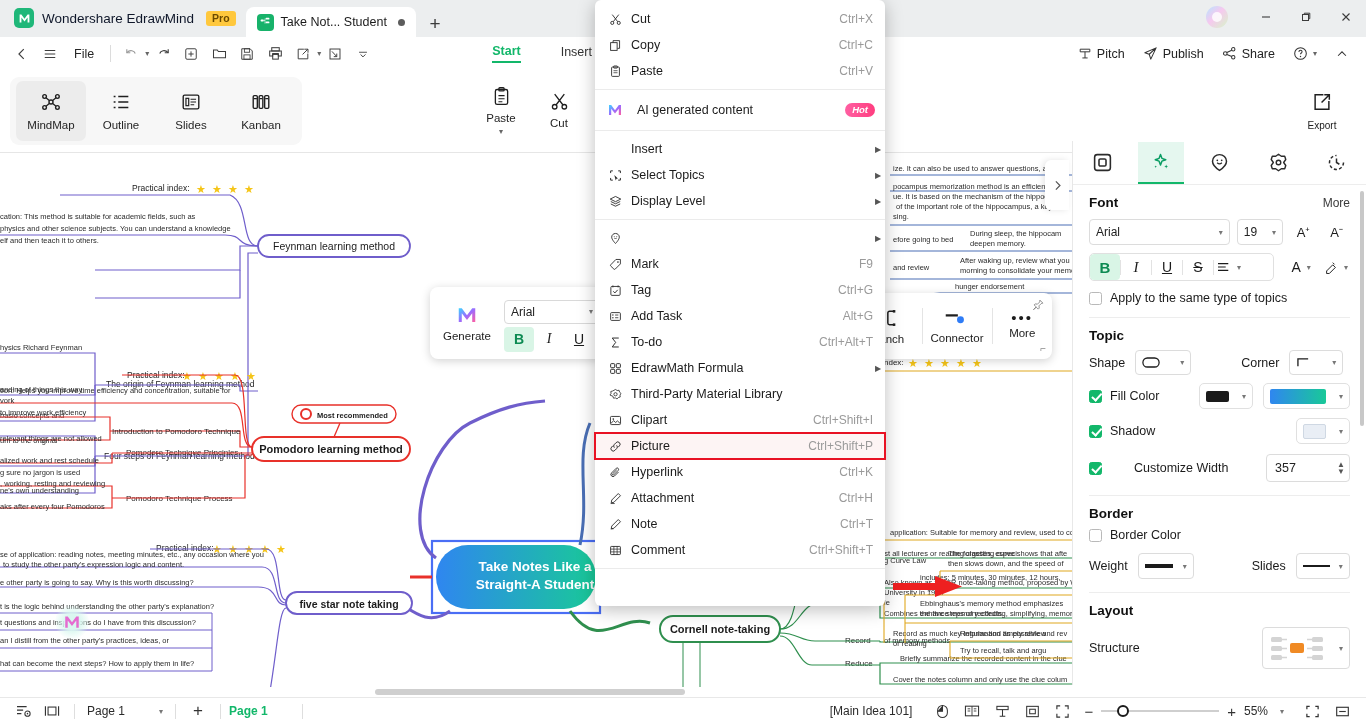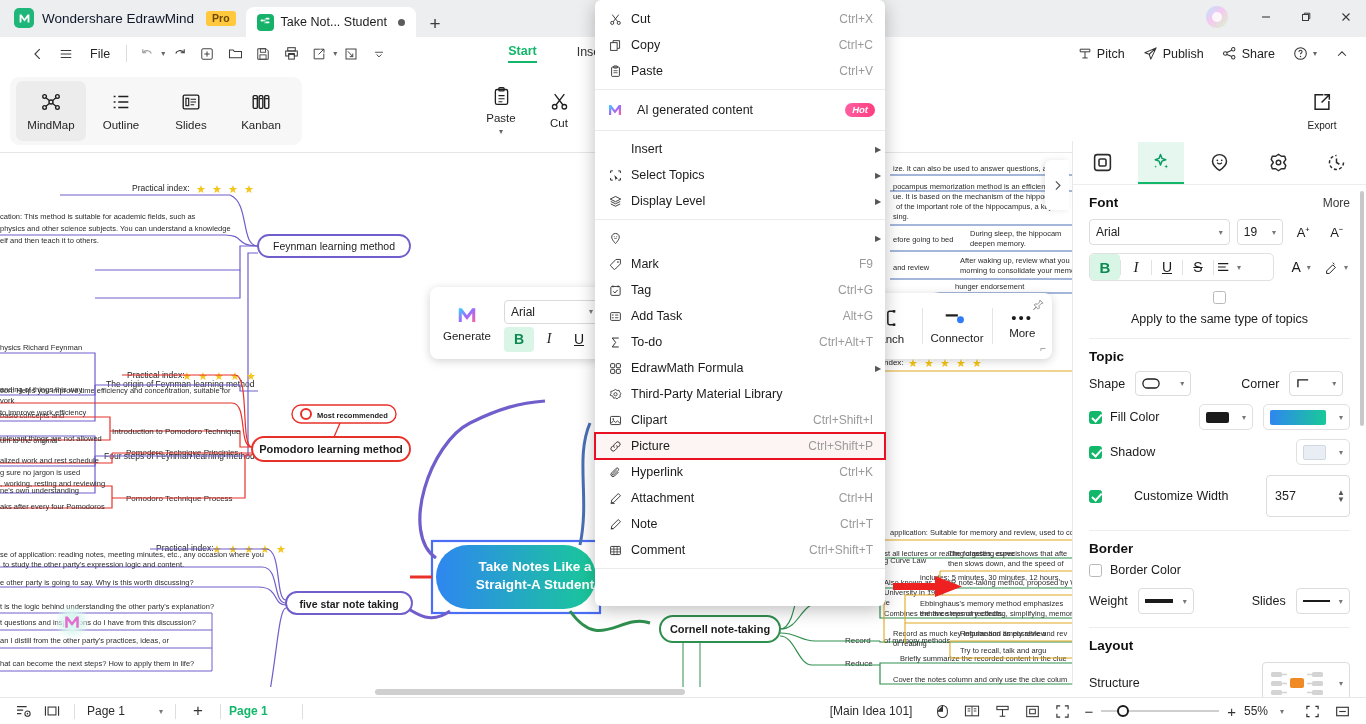--- a/index.html
+++ b/index.html
@@ -42,21 +42,21 @@
   #titlebar-right{margin-left:auto;display:flex;align-items:center;gap:0;padding-bottom:6px;}
   .avatar{width:22px;height:22px;border-radius:50%;
     background:linear-gradient(135deg,#b7e4ff,#f6c9ef 45%,#d6f5c8);
     display:flex;align-items:center;justify-content:center;margin-right:18px;}
   .avatar .head{width:10px;height:10px;border-radius:50%;background:#ffffffcc;}
   .winbtn{width:40px;height:28px;display:flex;align-items:center;justify-content:center;color:#3b3b3b;}
 
   
   #qrow{
     position:absolute;left:0;top:37px;width:1366px;height:33px;background:#fff;
-    display:flex;align-items:center;padding-left:24px;
+    display:flex;align-items:center;padding-left:8px;
   }
   .qbtn{width:28px;height:26px;display:flex;align-items:center;justify-content:center;color:#3d3d3d;}
   .qsep{width:1px;height:17px;background:#dcdcdc;margin:0 6px;}
   .qlabel{font-size:12.5px;color:#262626;padding:0 10px;}
   #ribbon-tabs{display:flex;align-items:center;gap:40px;margin-left:115px;}
   .rtab{font-size:12.5px;color:#333;padding-bottom:3px;}
   .rtab.active{color:#12b76a;border-bottom:2px solid #12b76a;font-weight:bold;}
   #qright{margin-left:auto;display:flex;align-items:center;gap:4px;padding-right:10px;}
   .qr-item{display:flex;align-items:center;gap:5px;font-size:12.5px;color:#232323;padding:3px 7px;}
 
@@ -153,29 +153,29 @@
   .sect-title{font-size:13.5px;font-weight:bold;color:#111;}
   .more-link{font-size:12px;color:#3a3a3a;}
   .ctl-row{display:flex;align-items:center;gap:7px;margin-bottom:8px;}
   .combo{height:26px;border:1px solid #dcdcdc;border-radius:4px;display:flex;align-items:center;
          justify-content:space-between;padding:0 6px;font-size:12px;background:#fff;}
   .chev{font-size:8px;color:#777;padding-left:6px;}
   .iconbtn{width:28px;height:26px;display:flex;align-items:center;justify-content:center;font-size:13px;color:#1b1b1b;}
   .fmtgroup{height:28px;border:1px solid #e0e0e0;border-radius:5px;display:flex;align-items:center;overflow:hidden;}
   .fmtgroup .fmt{width:30px;height:26px;}
   .fgsep{width:1px;height:15px;background:#e2e2e2;}
-  .cb-row{display:flex;align-items:center;gap:8px;margin:10px 0 0 0;font-size:12.5px;color:#1b1b1b;flex-direction:column;}
+  .cb-row{display:flex;align-items:center;gap:8px;margin:10px 0 0 0;font-size:12.5px;color:#1b1b1b;}
   .cbox{width:13px;height:13px;border:1.5px solid #b9b9b9;border-radius:2.5px;background:#fff;}
   .cbox.on{background:#12b76a;border-color:#12b76a;position:relative;}
   .cbox.on:after{content:"";position:absolute;left:3.6px;top:0.8px;width:4px;height:7.5px;
     border:solid #fff;border-width:0 2px 2px 0;transform:rotate(42deg);}
   .divider{height:1px;background:#ededed;margin:12px 16px 0 16px;}
   .lbl{font-size:12.5px;color:#1b1b1b;}
   .swatch-btn{height:26px;border:1px solid #e0e0e0;border-radius:5px;display:flex;align-items:center;gap:7px;padding:0 6px;background:#fff;}
-  .spin{height:42px;border:1px solid #dcdcdc;border-radius:4px;display:flex;align-items:center;
+  .spin{height:28px;border:1px solid #dcdcdc;border-radius:4px;display:flex;align-items:center;
         justify-content:space-between;width:74px;padding:0 4px 0 8px;font-size:12.5px;}
   .spin .arrows{display:flex;flex-direction:column;line-height:7px;font-size:8px;color:#555;}
   #rpanel-scroll{position:absolute;right:2px;top:50px;width:4px;height:235px;border-radius:2px;background:#c8c8c8;}
 
   
   #status{
     position:absolute;left:0;top:697px;width:1366px;height:27px;background:#fff;border-top:1px solid #e8e8e8;
     display:flex;align-items:center;padding:0 10px;font-size:12px;color:#2b2b2b;
   }
   .sbtn{width:28px;height:22px;display:flex;align-items:center;justify-content:center;color:#333;}

